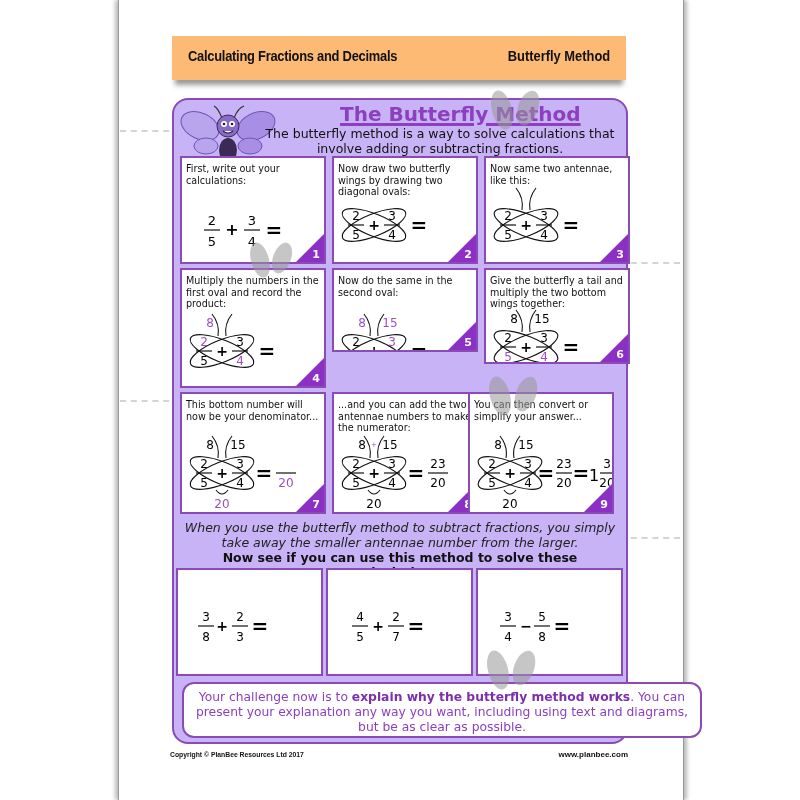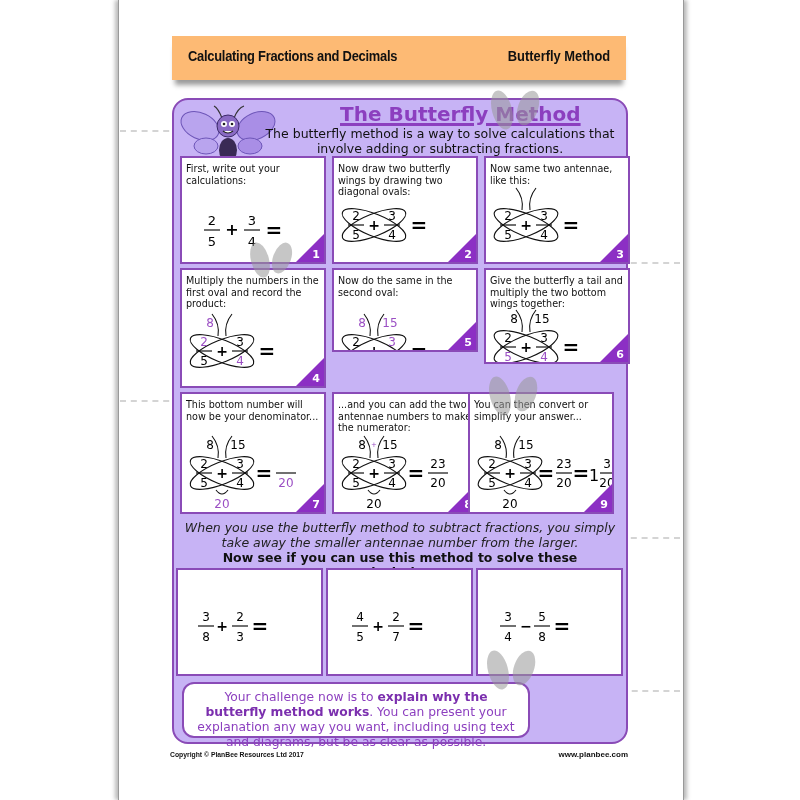--- a/index.html
+++ b/index.html
@@ -14,21 +14,21 @@
   .intro { position:absolute; left:260px; top:126px; width:360px; text-align:center; font-size:12.5px; line-height:15px; color:#111; }
   .mascot { position:absolute; left:178px; top:104px; width:100px; height:58px; }
   .card { position:absolute; width:146px; background:#fff; border:2px solid #8a4bb7; box-sizing:border-box; overflow:hidden; }
   .card .txt { position:absolute; left:4px; top:5px; right:4px; font-size:9.6px; line-height:11.5px; color:#111; }
   .card .num { position:absolute; right:0; bottom:0; width:0; height:0; border-left:28px solid transparent; border-bottom:28px solid #8c2fc4; }
   .card .numtxt { position:absolute; right:4px; bottom:1px; color:#fff; font-size:11px; font-weight:bold; }
   .card svg { position:absolute; left:0; top:0; }
   .note { position:absolute; left:180px; top:520px; width:440px; text-align:center; font-style:italic; font-size:12.5px; line-height:15px; color:#222; }
   .now { position:absolute; left:180px; top:550px; width:440px; text-align:center; font-weight:bold; font-size:12.5px; color:#111; }
   .pcard { position:absolute; top:568px; width:147px; height:108px; background:#fff; border:2px solid #8a4bb7; box-sizing:border-box; }
-  .challenge { position:absolute; left:182px; top:682px; width:348px; height:56px; background:#fff; border:2px solid #8a4bb7; border-radius:12px; box-sizing:border-box; text-align:center; font-size:12.3px; line-height:15px; color:#8c3fbf; padding:6px 8px; }
+  .challenge { position:absolute; left:182px; top:682px; width:520px; height:56px; background:#fff; border:2px solid #8a4bb7; border-radius:12px; box-sizing:border-box; text-align:center; font-size:12.3px; line-height:15px; color:#8c3fbf; padding:6px 8px; }
   .challenge b { color:#7b2fae; }
   .footer-left { position:absolute; left:170px; top:750px; font-size:8px; font-weight:bold; color:#111; font-family:"Liberation Sans", sans-serif; transform:scaleX(0.85); transform-origin:left; }
   .footer-right { position:absolute; right:172px; top:750px; font-size:8px; font-weight:bold; color:#111; font-family:"Liberation Sans", sans-serif; }
   .ghost { position:absolute; opacity:0.55; }
 </style>
 </head>
 <body>
 
 <div class="sheet"></div>
 

